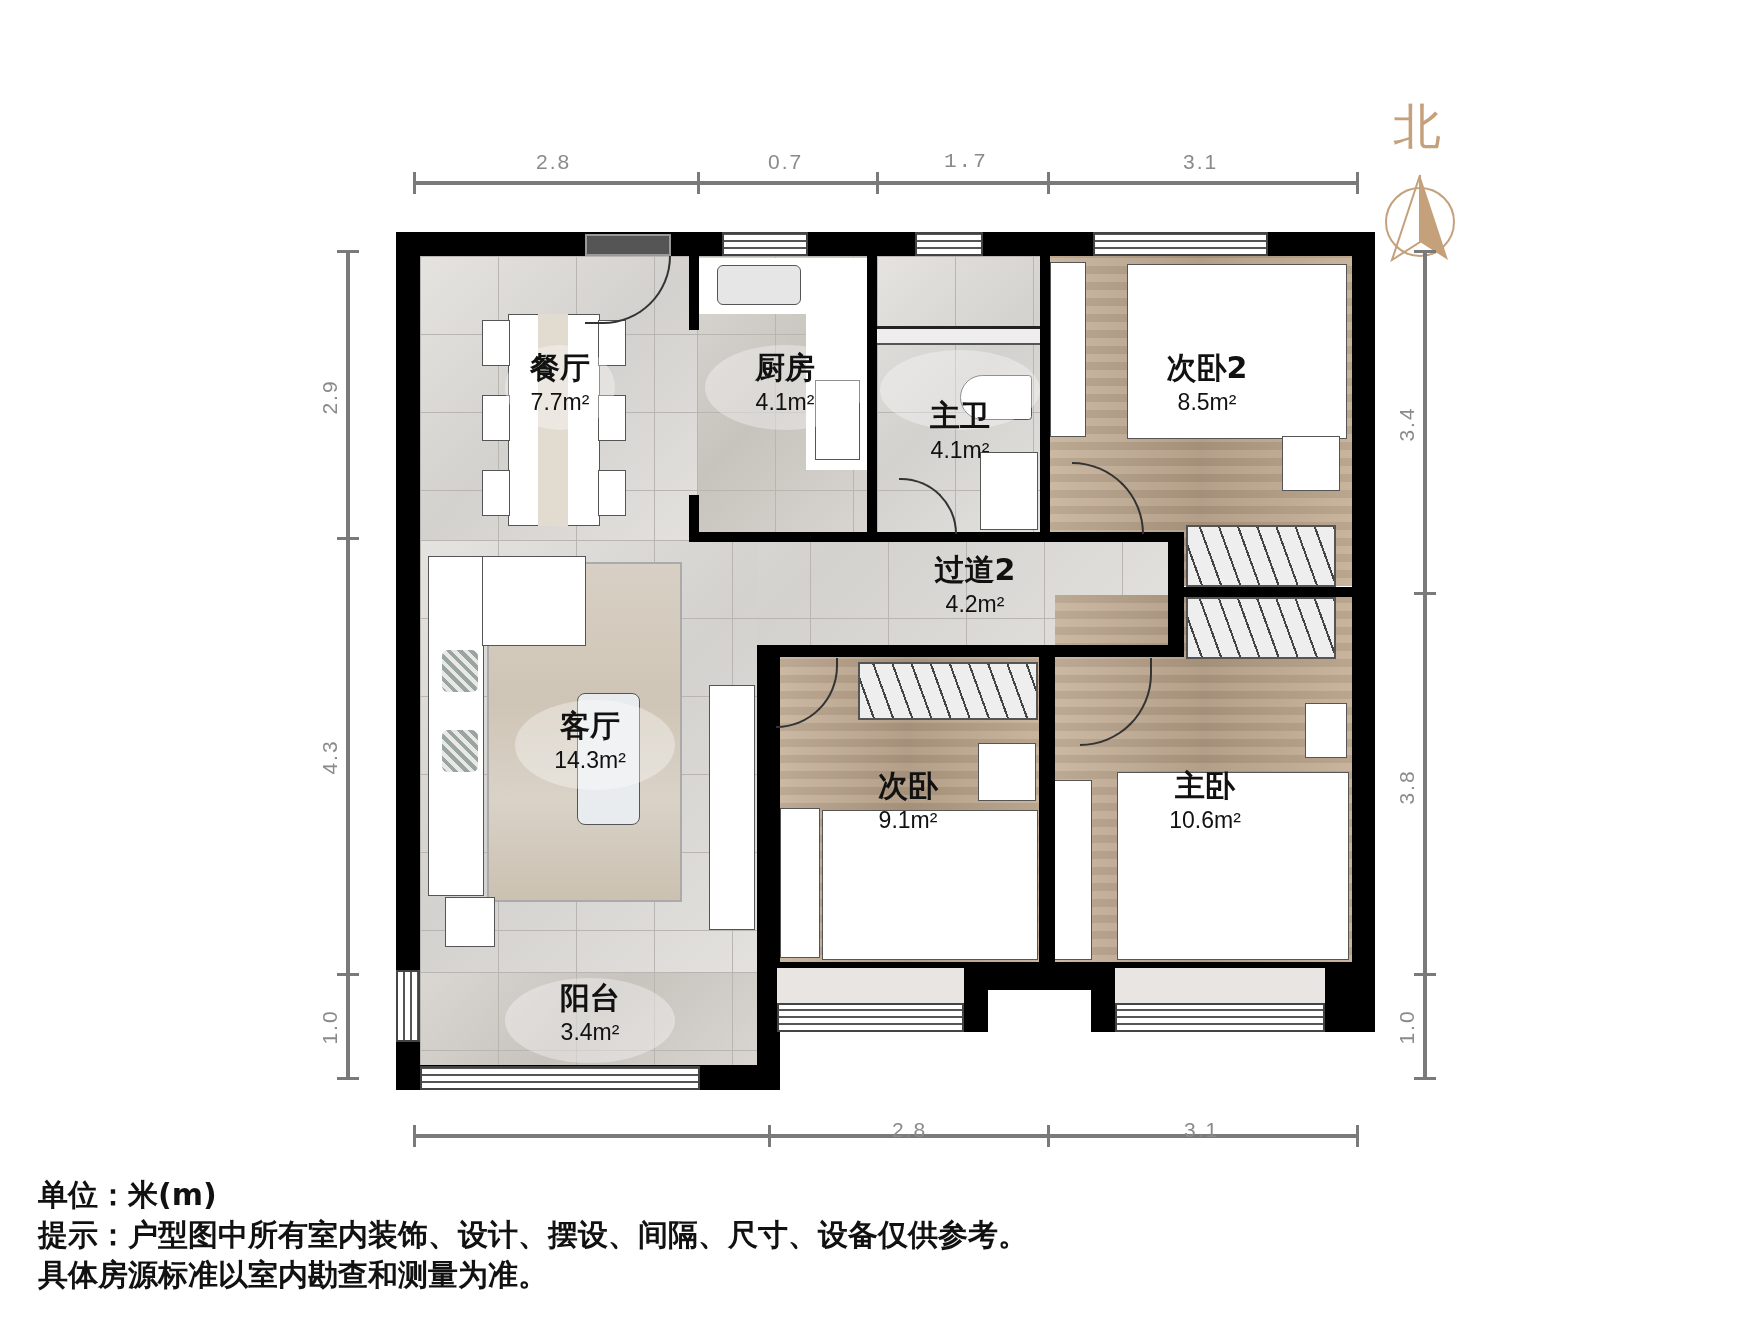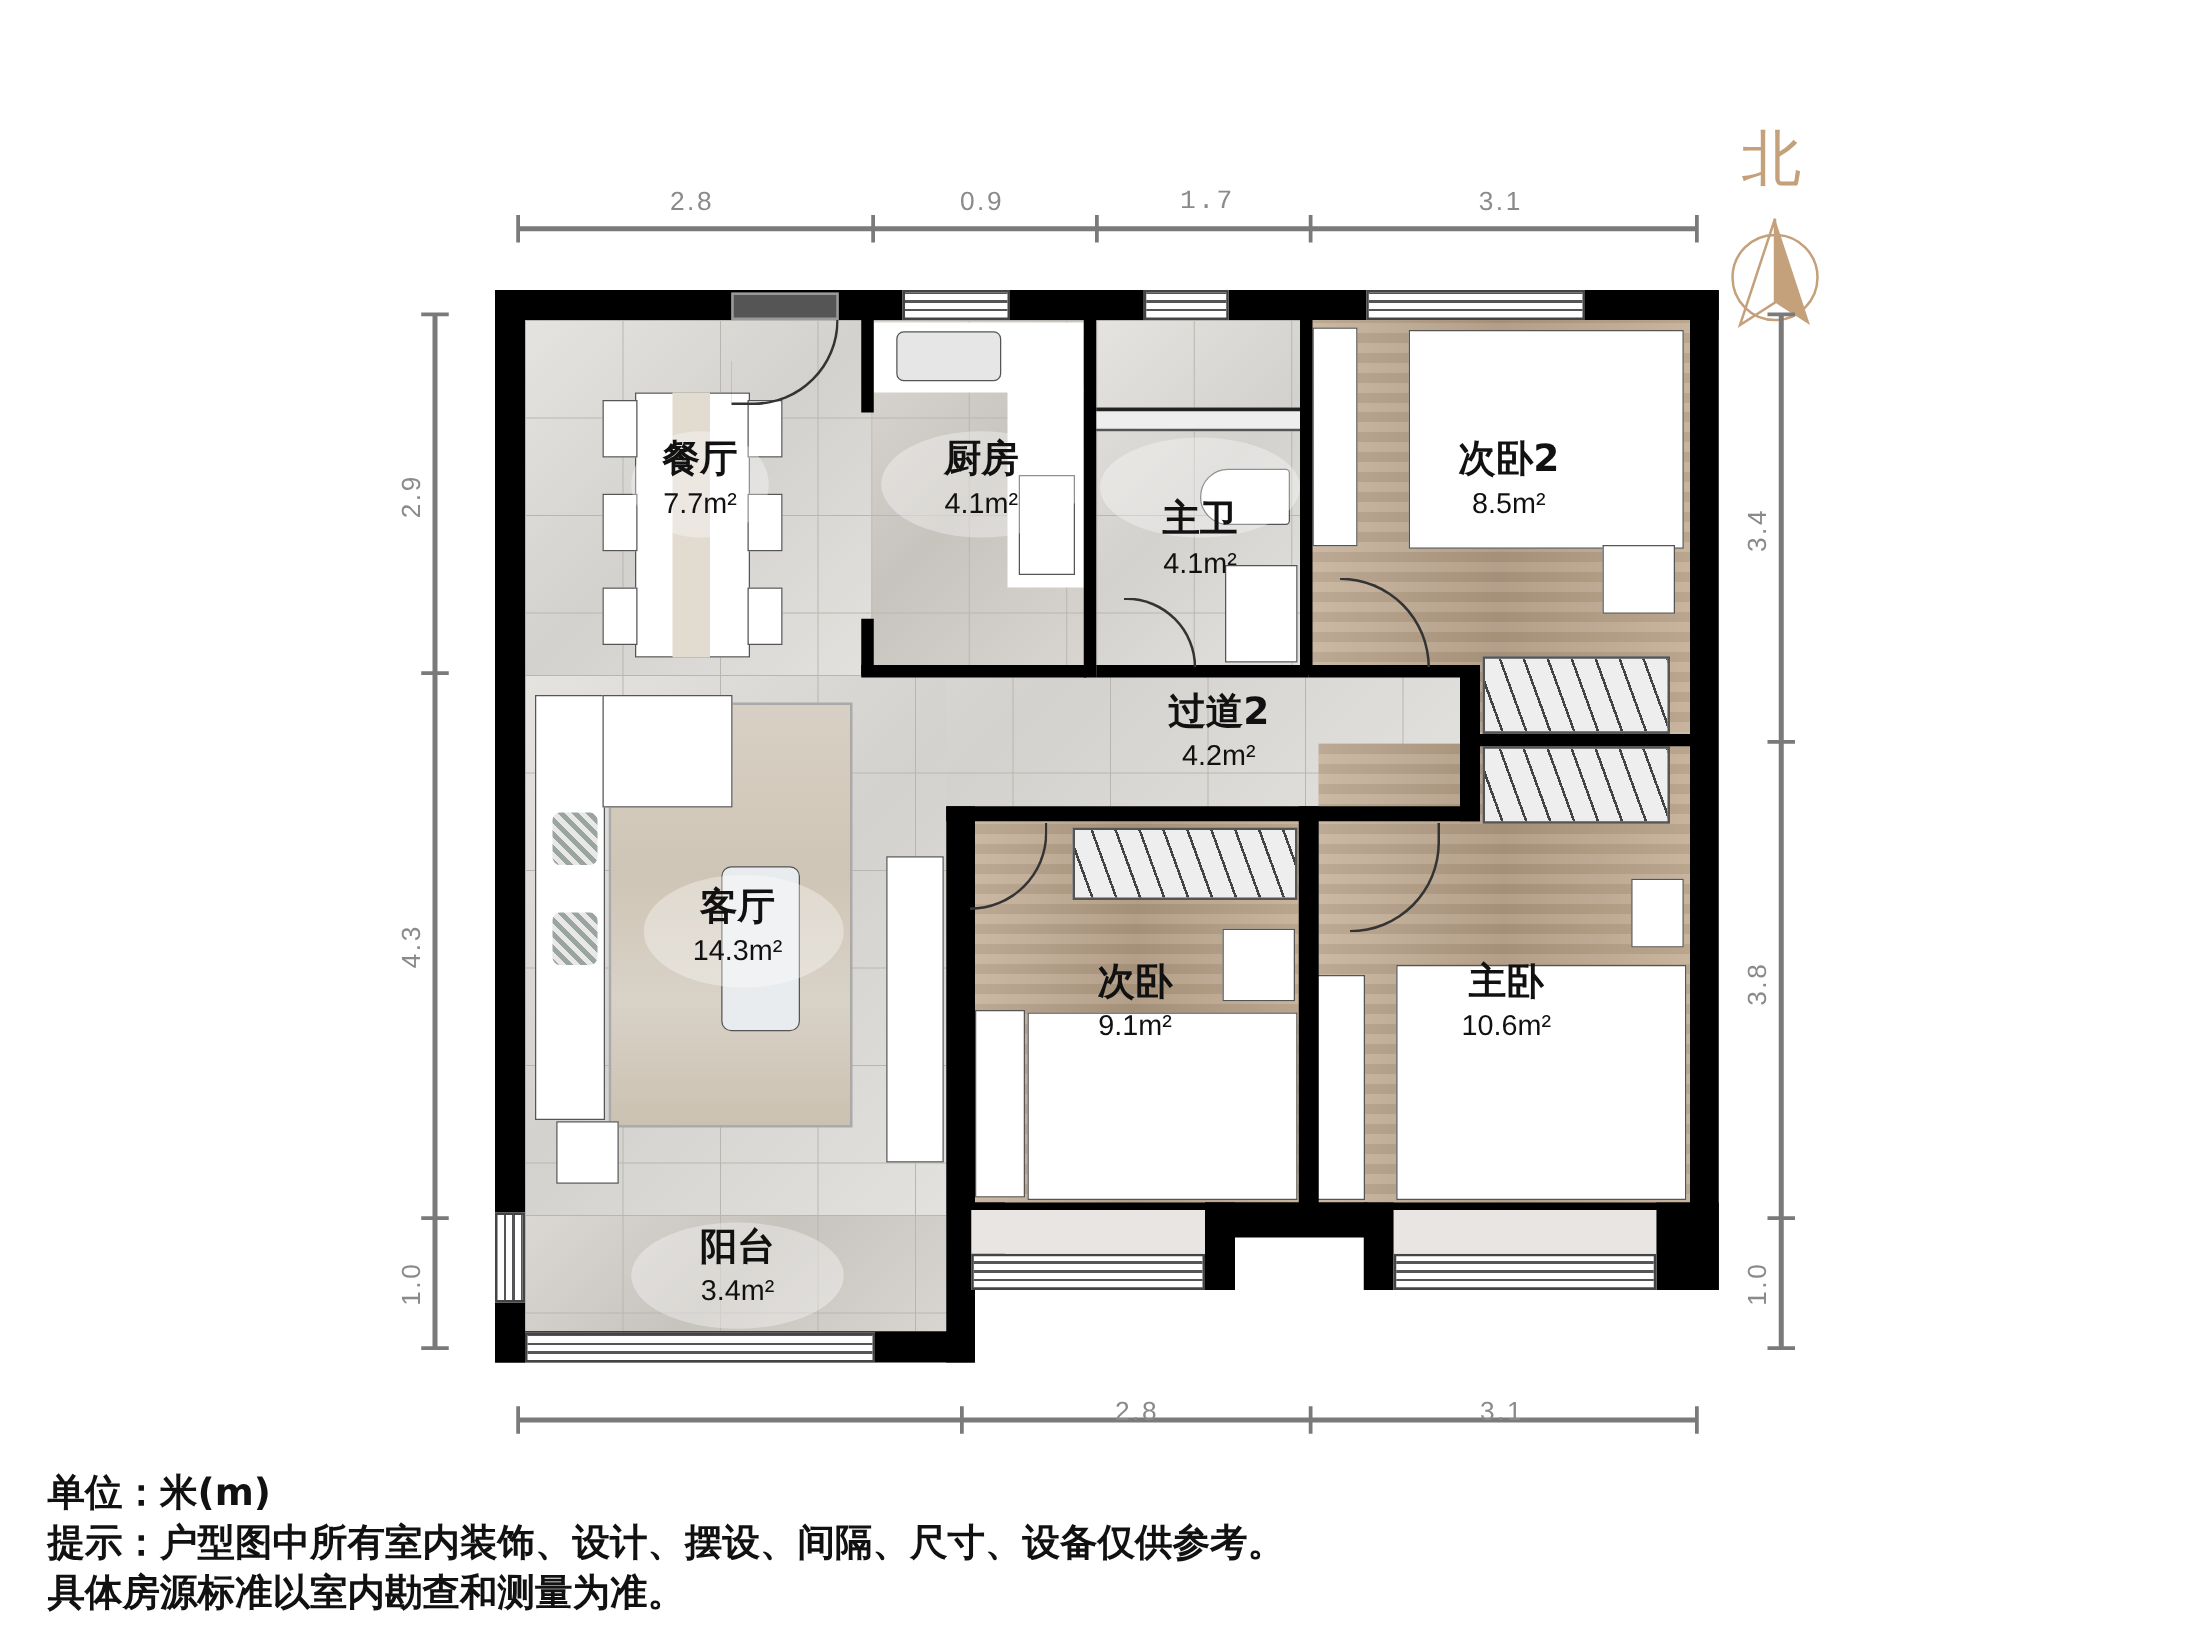--- a/index.html
+++ b/index.html
@@ -50,21 +50,21 @@
 </div>
 
 <div>
   <div class="ruler-h" style="left:414px;top:181px;width:943px;"></div>
   <div class="tick-h" style="left:413px;top:172px;"></div>
   <div class="tick-h" style="left:697px;top:172px;"></div>
   <div class="tick-h" style="left:876px;top:172px;"></div>
   <div class="tick-h" style="left:1047px;top:172px;"></div>
   <div class="tick-h" style="left:1356px;top:172px;"></div>
   <span class="dim" style="left:536px;top:150px;">2.8</span>
-  <span class="dim" style="left:768px;top:150px;">0.9</span>
+  <span class="dim" style="left:768px;top:150px;">0.7</span>
   <span class="dim" style="left:944px;top:150px;font-family:Liberation Mono, monospace;">1.7</span>
   <span class="dim" style="left:1183px;top:150px;">3.1</span>
 </div>
 
 <div>
   <div class="ruler-h" style="left:414px;top:1134px;width:943px;"></div>
   <div class="tick-h" style="left:413px;top:1125px;"></div>
   <div class="tick-h" style="left:768px;top:1125px;"></div>
   <div class="tick-h" style="left:1047px;top:1125px;"></div>
   <div class="tick-h" style="left:1356px;top:1125px;"></div>

